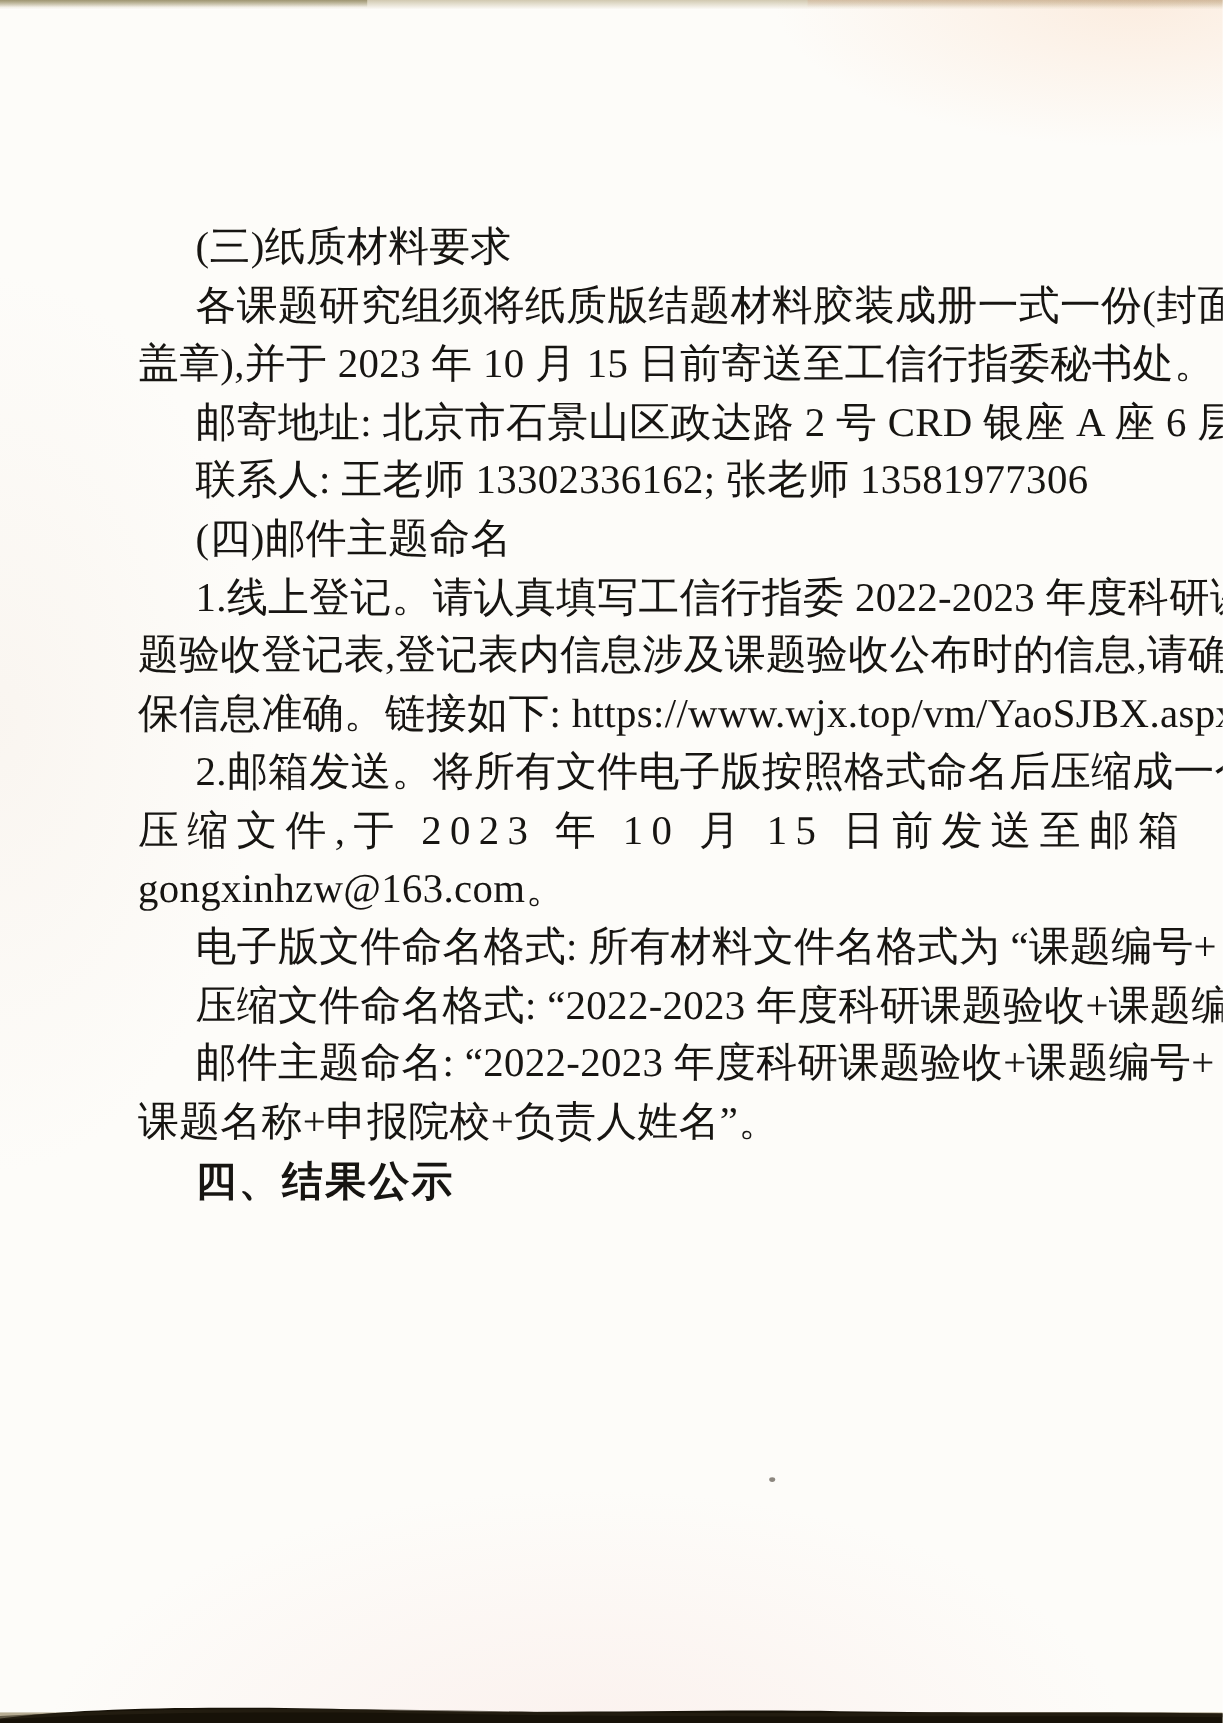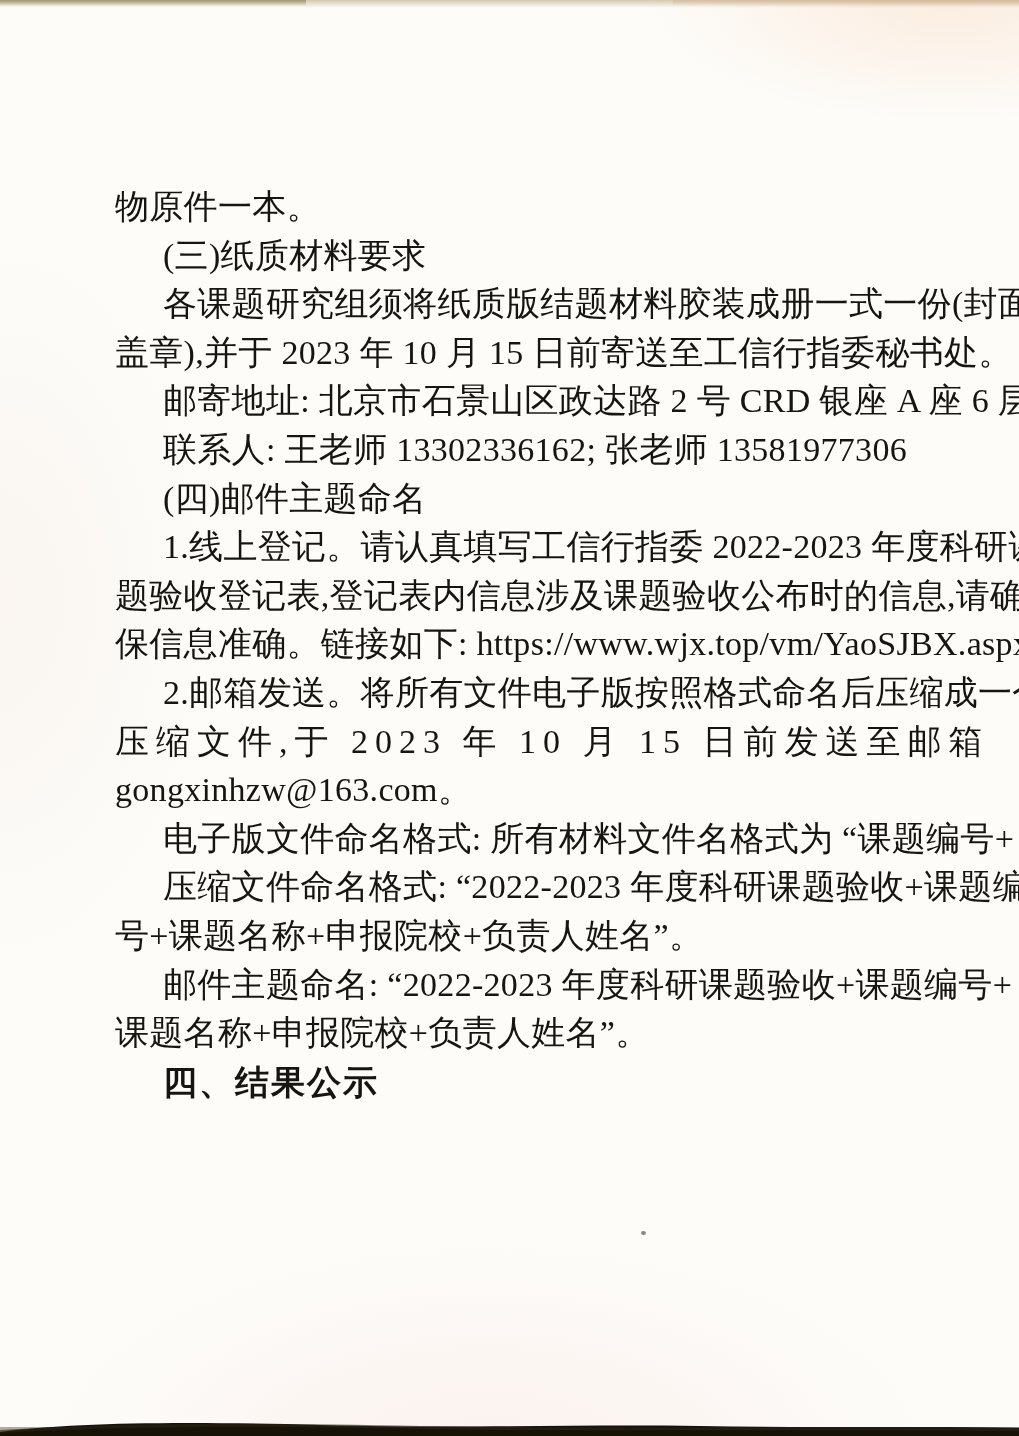--- a/index.html
+++ b/index.html
@@ -51,36 +51,34 @@
     letter-spacing: 2px;
   }
 </style>
 </head>
 <body>
 
 <div class="paper"></div>
 <div class="edge-top"></div>
 
 <div class="content">
-  <div class="ln">物原件一本。</div>
   <div class="ln in">(三)纸质材料要求</div>
   <div class="ln in">各课题研究组须将纸质版结题材料胶装成册一式一份(封面</div>
   <div class="ln">盖章),并于 2023 年 10 月 15 日前寄送至工信行指委秘书处。</div>
   <div class="ln in"><span>邮寄地址: </span><span>北京市石景山区政达路 2 号 CRD 银座 A 座 6 层</span></div>
   <div class="ln in"><span>联系人: </span><span>王老师 13302336162; </span><span>张老师 13581977306</span></div>
   <div class="ln in">(四)邮件主题命名</div>
   <div class="ln in">1.线上登记。请认真填写工信行指委 2022-2023 年度科研课</div>
   <div class="ln">题验收登记表,登记表内信息涉及课题验收公布时的信息,请确</div>
   <div class="ln"><span>保信息准确。链接如下: </span><span>https://www.wjx.top/vm/YaoSJBX.aspx#</span></div>
   <div class="ln in">2.邮箱发送。将所有文件电子版按照格式命名后压缩成一个</div>
   <div class="ln wide">压缩文件,于 2023 年 10 月 15 日前发送至邮箱</div>
   <div class="ln"><span>gongxinhzw@163.com</span><span>。</span></div>
   <div class="ln in">电子版文件命名格式: 所有材料文件名格式为 “课题编号+</div>
   <div class="ln in">压缩文件命名格式: “2022-2023 年度科研课题验收+课题编</div>
-  <div class="ln">号+课题名称+申报院校+负责人姓名”。</div>
   <div class="ln in">邮件主题命名: “2022-2023 年度科研课题验收+课题编号+</div>
   <div class="ln">课题名称+申报院校+负责人姓名”。</div>
   <div class="ln in hd">四、结果公示</div>
 </div>
 
 <div class="speck"></div>
 
 <svg class="edge-bottom" viewBox="0 0 1019 18" xmlns="http://www.w3.org/2000/svg">
   <rect x="0" y="9" width="1019" height="9" fill="#b6ac93"></rect>
   <path d="M0,14 C70,5 170,3 320,7 C470,11 570,6 700,8 C820,10 930,8 1019,10 L1019,18 L0,18 Z" fill="#171208"></path>

